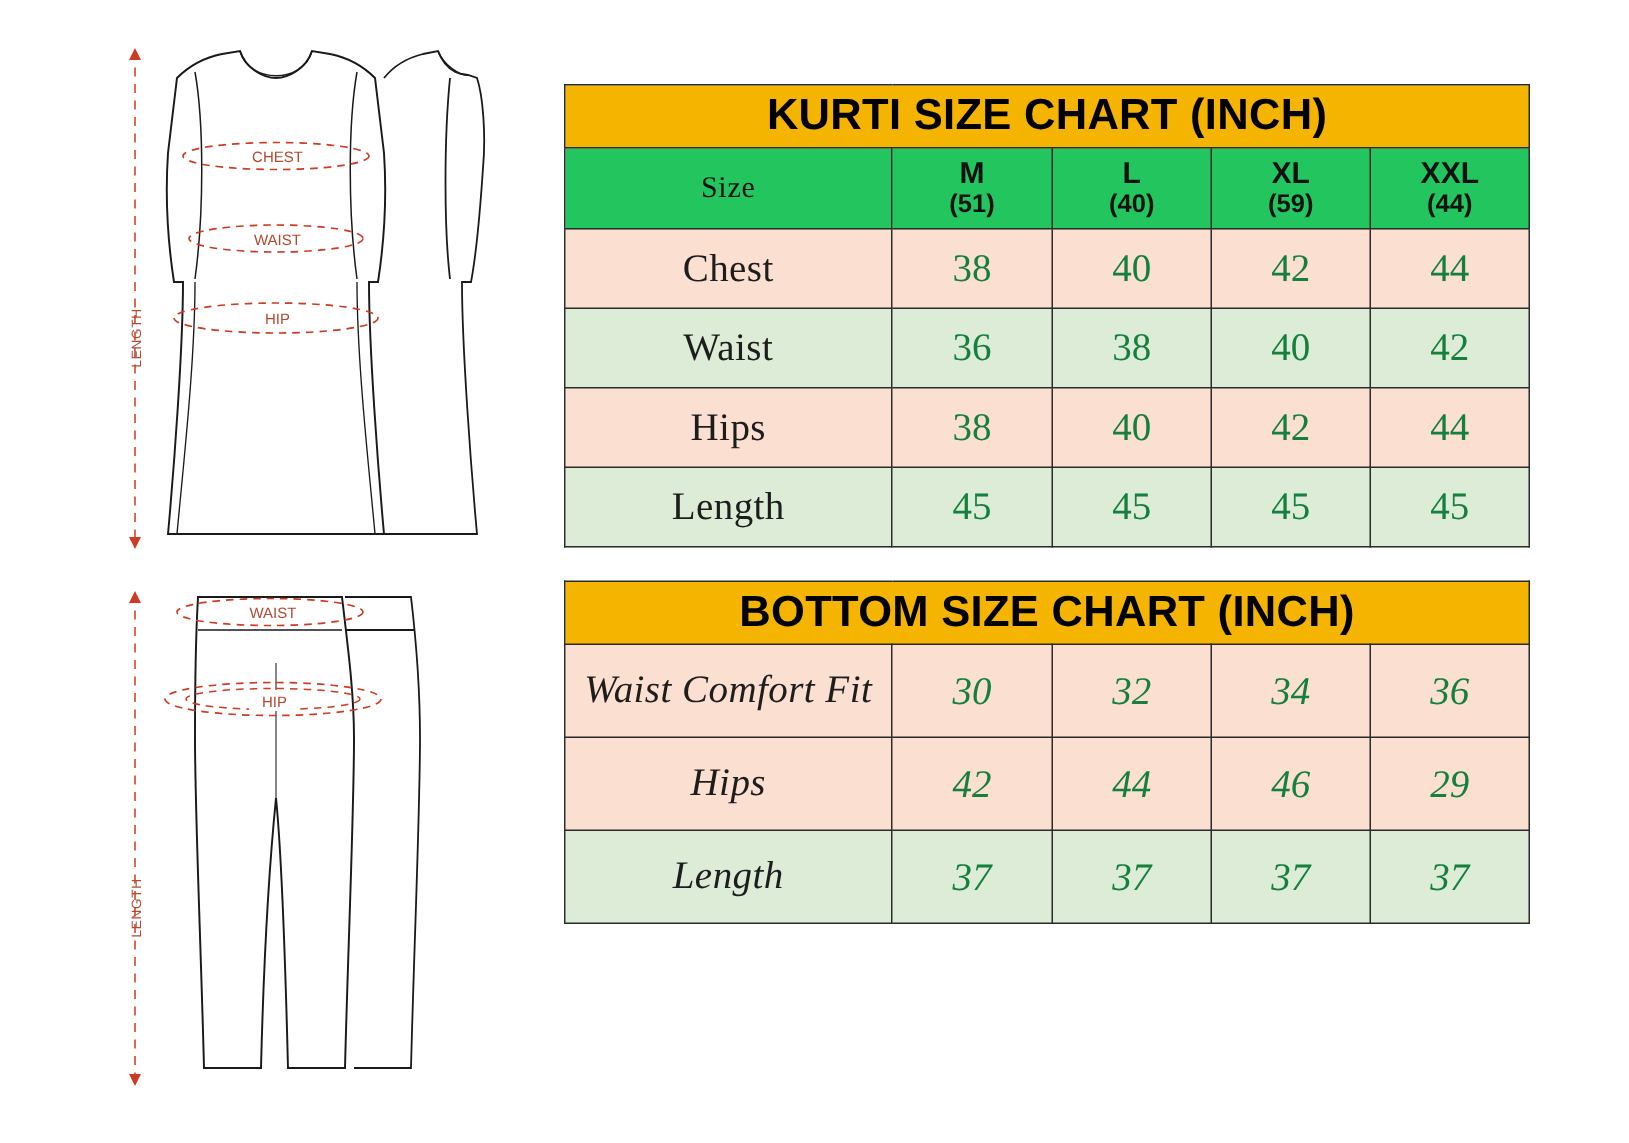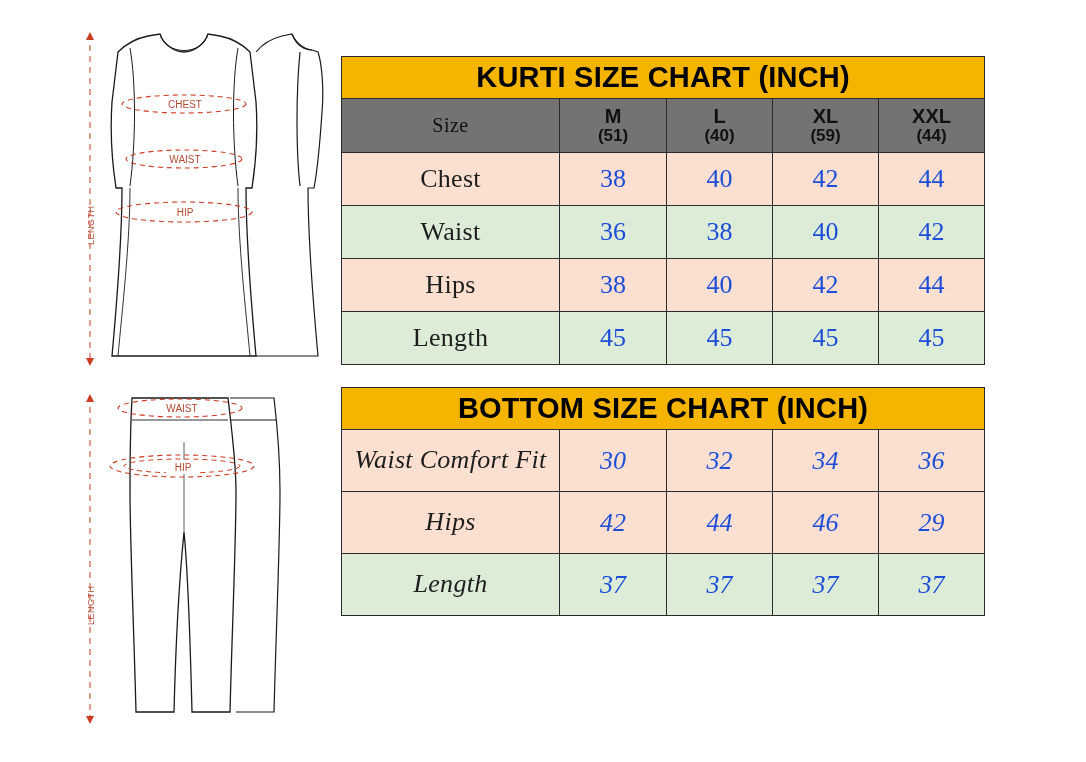--- a/index.html
+++ b/index.html
@@ -36,21 +36,21 @@
     transform: rotate(-90deg);
     transform-origin: 0 0;
     white-space: nowrap;
   }
   .vlabel-kurti { left: 86px; top: 245px; }
   .vlabel-bottom { left: 86px; top: 625px; }
 
   
   .charts {
     position: absolute;
-    left: 341px; top: 56px;
+    left: 376px; top: 56px;
     width: 532px;
   }
   table.chart {
     border-collapse: collapse;
     width: 643px;
     table-layout: fixed;
   }
   table.chart td, table.chart th {
     border: 1px solid #2b2b2b;
     padding: 0;
@@ -60,21 +60,21 @@
   .title-row td {
     background: #f5b400;
     color: #000;
     font-weight: bold;
     font-size: 29px;
     height: 42px;
     letter-spacing: 0.2px;
     font-family: "Liberation Sans", sans-serif;
   }
   .head-row td {
-    background: #737373;
+    background: #22c55e;
     color: #111;
     font-weight: bold;
     height: 54px;
     font-family: "Liberation Sans", sans-serif;
     font-size: 18px;
   }
   .head-row td.size-cell {
     font-family: "Liberation Serif", serif;
     font-size: 20px;
     font-weight: normal;
@@ -86,21 +86,21 @@
   .label-cell {
     text-align: left;
     padding-left: 12px;
     font-size: 26px;
     color: #1d1d1d;
     letter-spacing: 0.3px;
     line-height: 1.08;
   }
   .val-cell {
     font-size: 26px;
-    color: #1d4ed8;
+    color: #15803d;
   }
   .row-peach td { background: #fbdfd0; }
   .row-green td { background: #dcecd7; }
   .r-h { height: 53px; }
   .r-h2 { height: 62px; font-style: italic; }
 
   .chart-gap { height: 22px; }
 </style>
 </head>
 <body>

